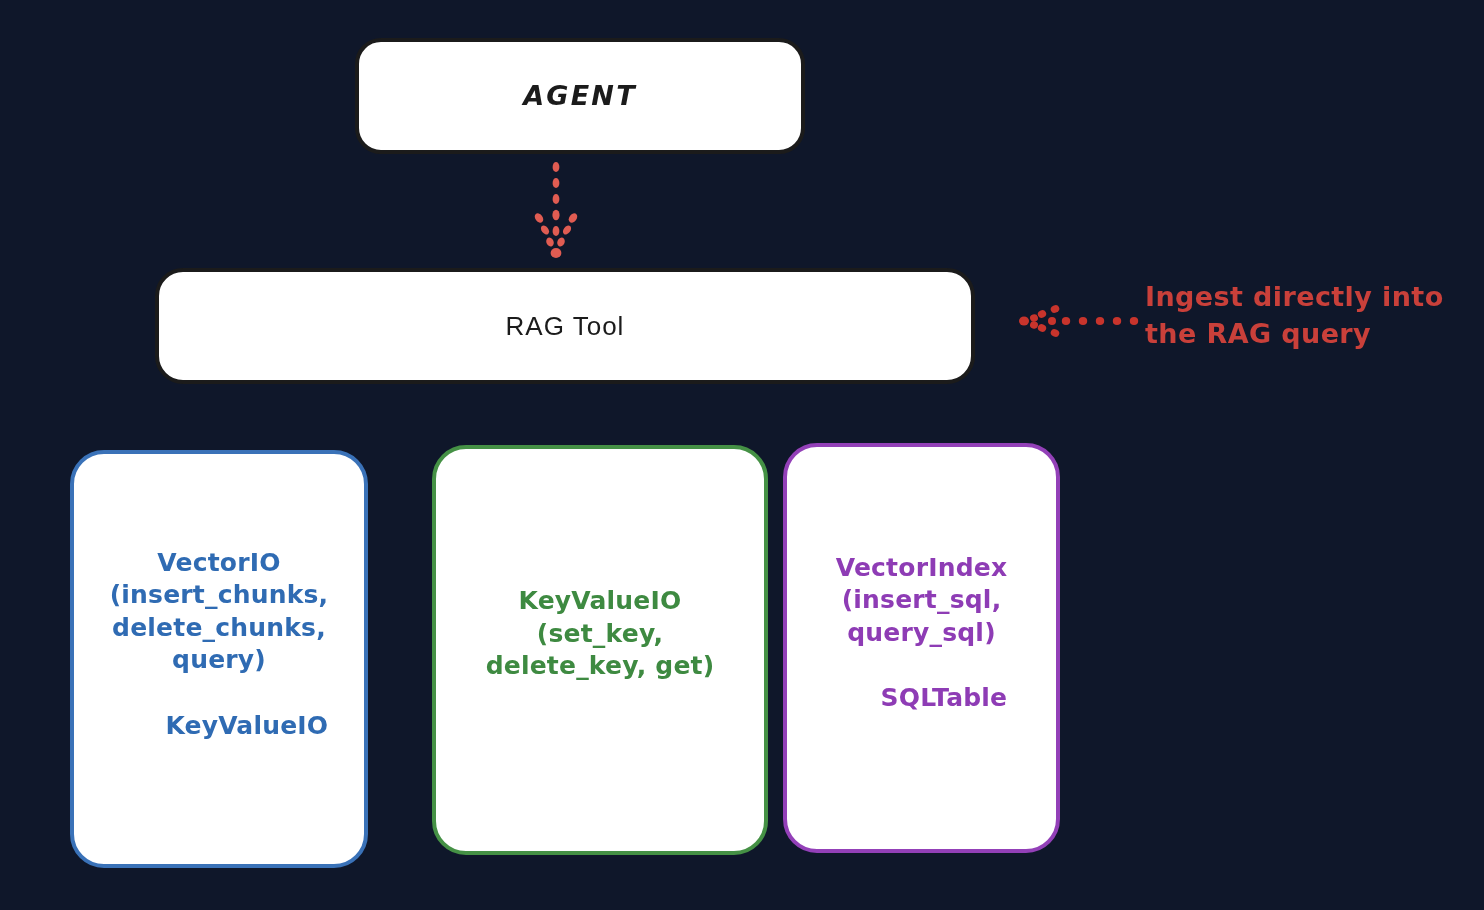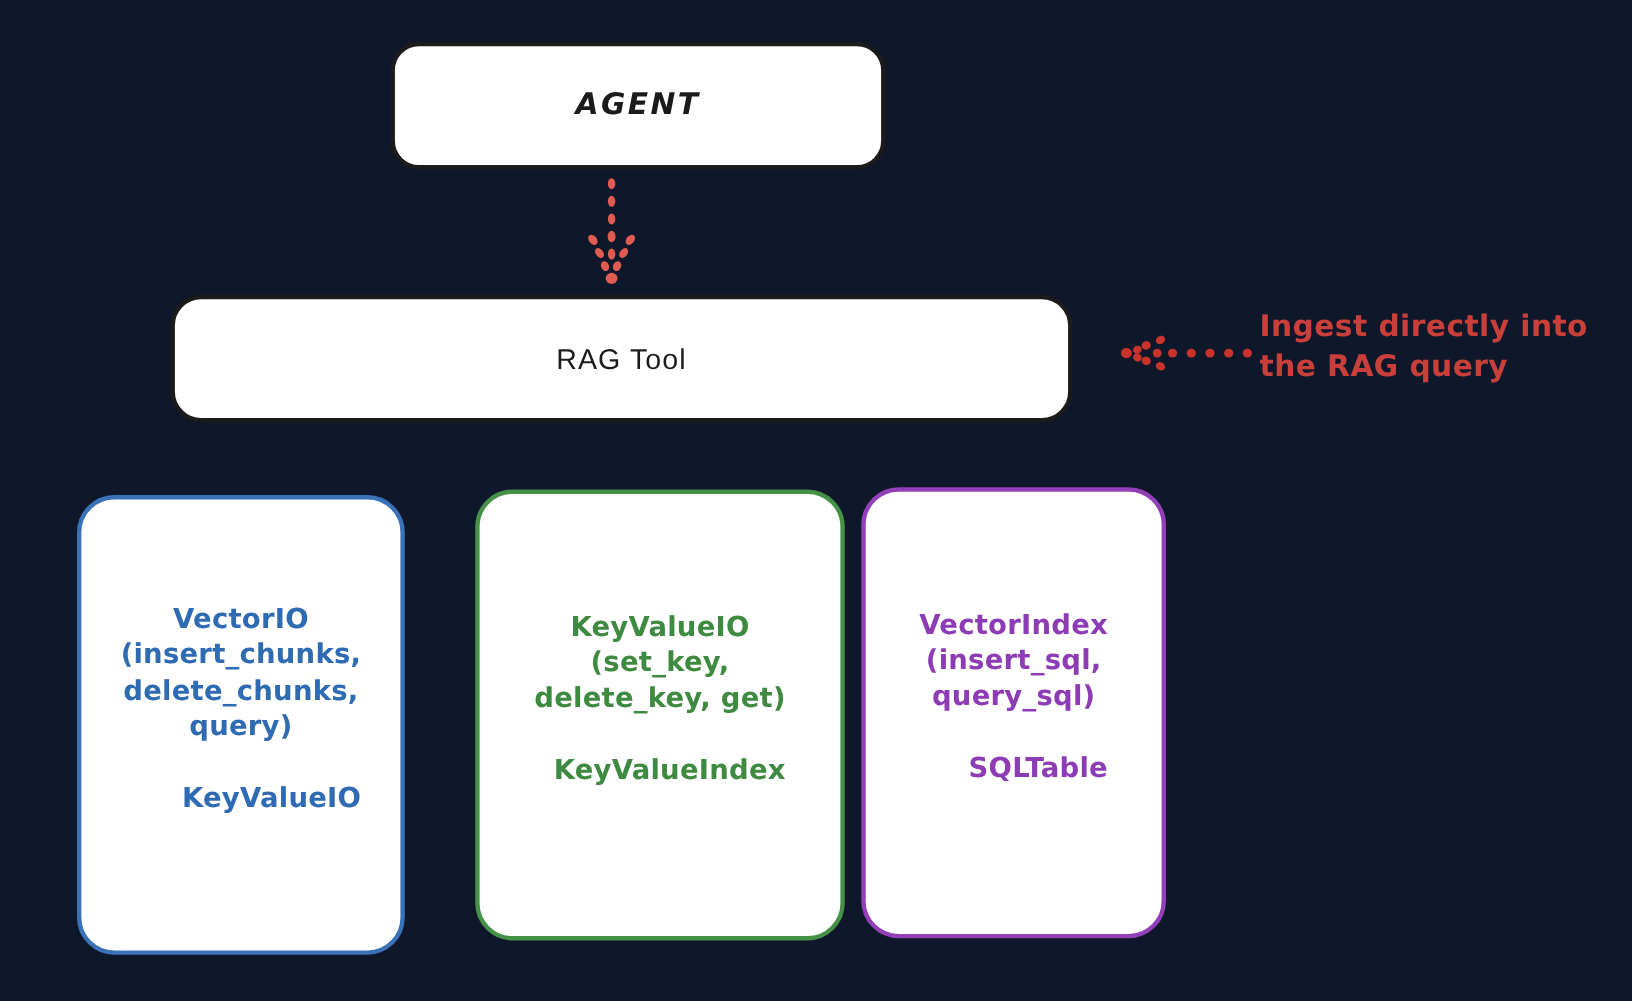--- a/index.html
+++ b/index.html
@@ -217,21 +217,20 @@
 query)</div>
       <div class="node-sublabel">KeyValueIO</div>
     </div>
   </div>
 
   <div class="node provider-node" id="key-value-io-node">
     <div class="provider-inner">
       <div class="node-label">KeyValueIO
 (set_key,
 delete_key, get)</div>
-      <div class="node-sublabel">KeyValueIndex</div>
     </div>
   </div>
 
   <div class="node provider-node" id="relational-io-node">
     <div class="provider-inner">
       <div class="node-label">VectorIndex
 (insert_sql,
 query_sql)</div>
       <div class="node-sublabel">SQLTable</div>
     </div>

